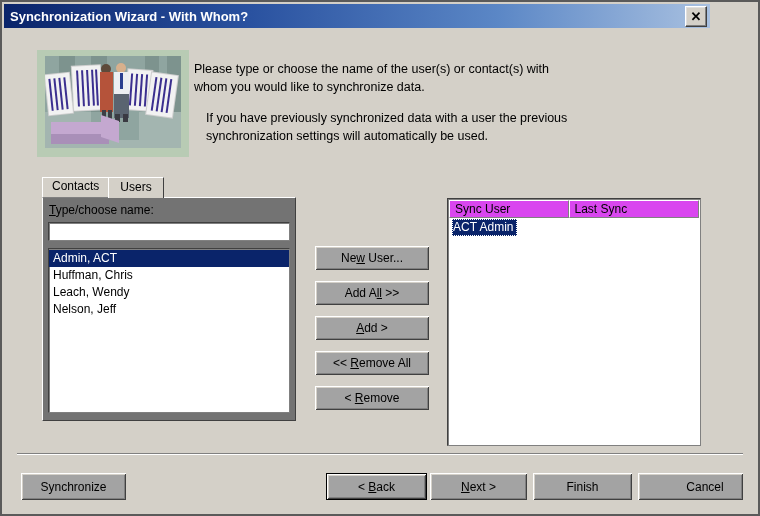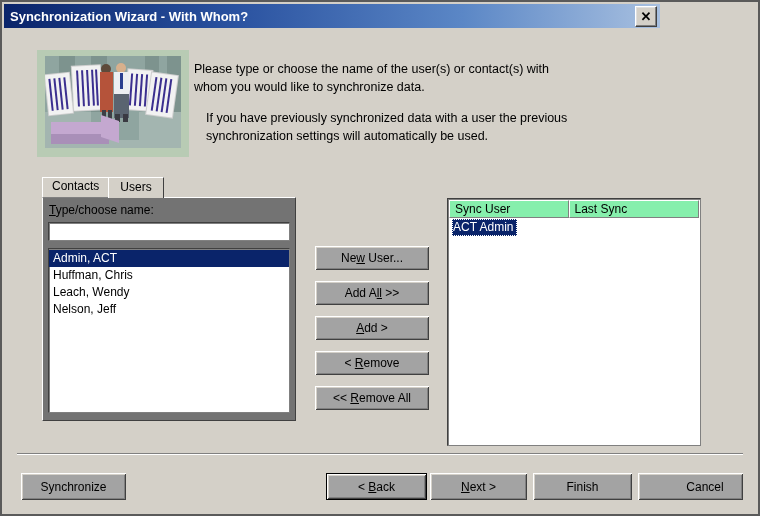--- a/index.html
+++ b/index.html
@@ -16,21 +16,21 @@
     height: 516px;
     box-sizing: border-box;
     background: #d4d0c8;
     border: 2px solid #5a5a5a;
     overflow: hidden;
   }
   
   #titlebar {
     position: absolute;
     left: 2px; top: 2px;
-    width: 656px; height: 24px;
+    width: 706px; height: 24px;
     background: linear-gradient(to right, #0a246a 0%, #2a52a0 35%, #5b87c6 70%, #a8c0e0 100%);
     display: flex;
     align-items: center;
   }
   #title-text {
     color: #ffffff;
     font-size: 13px;
     font-weight: bold;
     margin-left: 6px;
     letter-spacing: 0px;
@@ -247,21 +247,21 @@
     box-shadow: inset 1px 1px 0 #808080;
     overflow: hidden;
   }
   #syncheader {
     display: flex;
     height: 18px;
     margin: 1px 1px 0 1px;
   }
   .col-head {
     box-sizing: border-box;
-    background: #86efac;
+    background: #d946ef;
     font-size: 12px;
     color: #000000;
     line-height: 16px;
     padding-left: 5px;
     border-top: 1px solid #ffffff;
     border-left: 1px solid #ffffff;
     border-right: 1px solid #808080;
     border-bottom: 1px solid #808080;
     cursor: default;
     white-space: nowrap;
@@ -402,22 +402,22 @@
         <div class="list-item">Huffman, Chris</div>
         <div class="list-item">Leach, Wendy</div>
         <div class="list-item">Nelson, Jeff</div>
       </div>
     </div>
 
     <div id="midbuttons">
       <button class="btn mid-btn"><span>Ne</span><span class="u">w</span><span> User...</span></button>
       <button class="btn mid-btn"><span>Add A</span><span class="u">ll</span><span> &gt;&gt;</span></button>
       <button class="btn mid-btn"><span></span><span class="u">A</span><span>dd &gt;</span></button>
+      <button class="btn mid-btn"><span>&lt;&lt; </span><span class="u">R</span><span>emove All</span></button>
       <button class="btn mid-btn"><span>&lt; </span><span class="u">R</span><span>emove</span></button>
-      <button class="btn mid-btn"><span>&lt;&lt; </span><span class="u">R</span><span>emove All</span></button>
     </div>
 
     <div id="syncbox">
       <div id="syncheader">
         <div class="col-head c1">Sync User</div>
         <div class="col-head c2">Last Sync</div>
       </div>
       <div class="sync-row">
         <span class="cell-sel">ACT Admin</span>
       </div>

